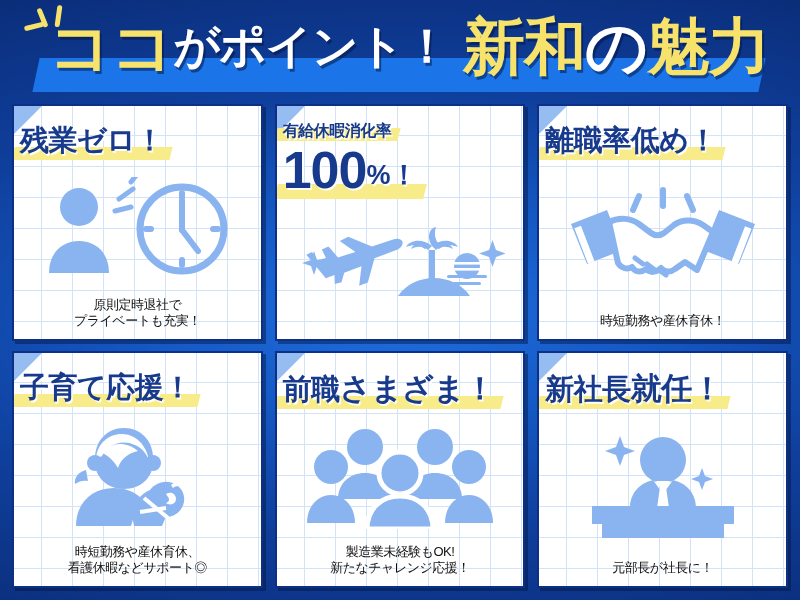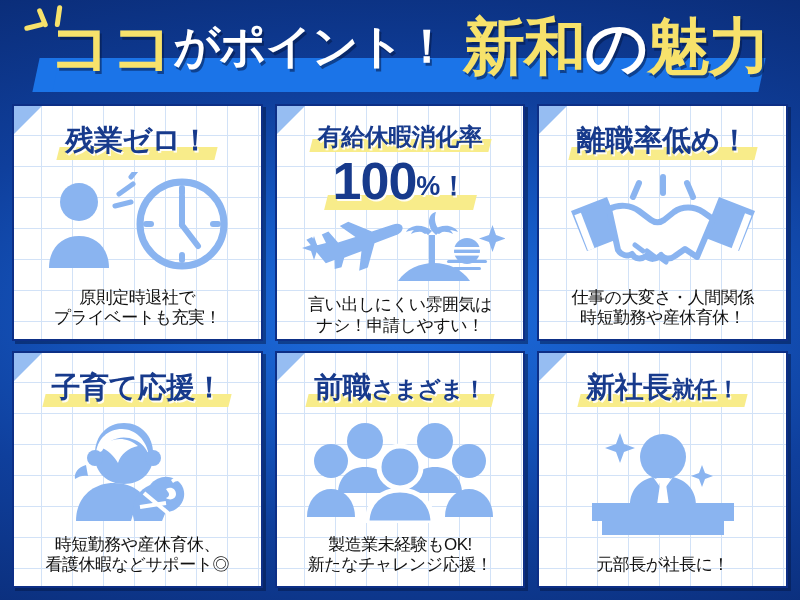--- a/index.html
+++ b/index.html
@@ -65,46 +65,46 @@
   }
   .fold {
     position:absolute; left:0; top:0; width:0; height:0;
     border-left:28px solid #96bdf2;
     border-bottom:28px solid transparent;
   }
   .card-inner { position:relative; z-index:2; width:100%; height:100%;
     display:flex; flex-direction:column; align-items:center; }
 
   
-  .headline { position:relative; text-align:center; width:100%; padding-top:9px; }
+  .headline { position:relative; text-align:left; width:100%; padding-top:9px; }
   .hl-line { position:relative; display:inline-block; white-space:nowrap; }
   .hl-line .mark {
     position:absolute; left:-7px; right:-7px; bottom:1px; height:13px;
     background:#f8ec8a; transform:skewX(-14deg); z-index:0;
   }
   .hl-line .txt {
     position:relative; z-index:1;
     color:#173a8c; font-weight:bold;
     text-shadow:1.5px 1.5px 0 rgba(255,255,255,.9);
   }
   .h-28 { font-size:29px; letter-spacing:-.5px; }
-  .h-26 { font-size:24px; letter-spacing:-.5px; }
+  .h-26 { font-size:16px; letter-spacing:-.5px; }
   .h-big { font-size:52px; letter-spacing:-1px; }
   .h-mid { font-size:27px; vertical-align:4px; }
-  .h-sub { font-size:23px; letter-spacing:-.5px; }
+  .h-sub { font-size:31px; letter-spacing:-.5px; }
 
   
   .icon-wrap { flex:1; display:flex; align-items:center; justify-content:center; width:100%; }
   svg { display:block; }
 
   
   .caption {
     position:relative; z-index:2;
     text-align:center; color:#111111;
-    font-size:17px; line-height:1.22; font-weight:400;
+    font-size:13px; line-height:1.22; font-weight:400;
     letter-spacing:-.5px; padding-bottom:6px;
     text-shadow:0 0 2px rgba(255,255,255,.95);
   }
   .caption div { white-space:nowrap; }
 </style>
 </head>
 <body>
 
 <div id="poster">
 
@@ -179,24 +179,20 @@
               <rect x="155" y="42" width="34" height="2.6"></rect>
             </g>
             <g fill="#8ab4f0">
               <rect x="152" y="49" width="40" height="3" rx="1.5"></rect>
               <rect x="158" y="56" width="28" height="3" rx="1.5"></rect>
             </g>
             <path d="M16 34l3-9 3 9 9 3-9 3-3 9-3-9-9-3z" fill="#8ab4f0"></path>
             <path d="M194 24l3.5-10 3.5 10 10 3.5-10 3.5-3.5 10-3.5-10-10-3.5z" fill="#8ab4f0"></path>
           </svg>
         </div>
-        <div class="caption">
-          <div>言い出しにくい雰囲気は</div>
-          <div>ナシ！申請しやすい！</div>
-        </div>
       </div>
     </div>
 
     <div class="card">
       <div class="paper"></div>
       <div class="fold"></div>
       <div class="card-inner">
         <div class="headline">
           <span class="hl-line"><span class="mark"></span><span class="txt h-28">離職率低め！</span></span>
         </div>
@@ -215,21 +211,20 @@
             </g>
             <path d="M46 38c10-5 22-4 30 2l12 9c4 3 9 3 13 0l10-8c8-6 20-6 29 0l10 7-16 38-12-8-10 7c-5 4-11 3-14-1-5 5-11 5-15 1-5 4-11 3-14-2-5 3-11 1-14-4z" fill="#fff" stroke="#8ab4f0" stroke-width="6" stroke-linejoin="round"></path>
             <g fill="none" stroke="#8ab4f0" stroke-width="5" stroke-linecap="round">
               <line x1="72" y1="74" x2="80" y2="80"></line>
               <line x1="84" y1="80" x2="92" y2="86"></line>
               <line x1="96" y1="86" x2="103" y2="91"></line>
             </g>
           </svg>
         </div>
         <div class="caption">
-          <div>仕事の大変さ・人間関係</div>
           <div>時短勤務や産休育休！</div>
         </div>
       </div>
     </div>
 
     <div class="card">
       <div class="paper"></div>
       <div class="fold"></div>
       <div class="card-inner">
         <div class="headline">

